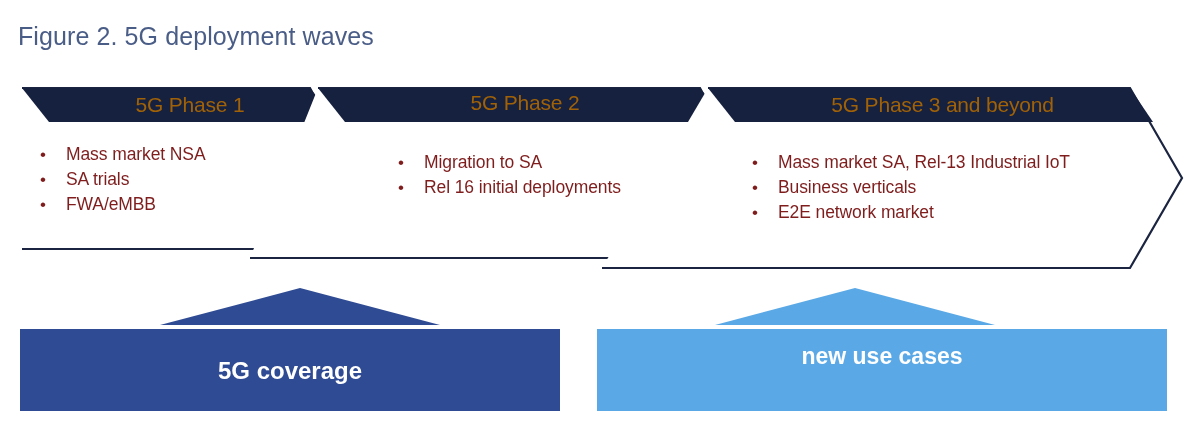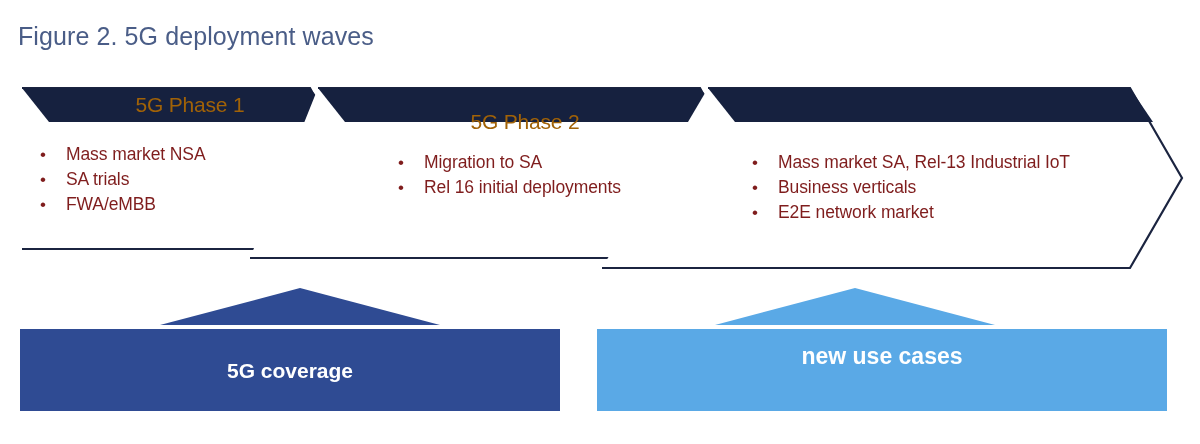--- a/index.html
+++ b/index.html
@@ -74,21 +74,21 @@
   }
 
   .bar-label {
     position: absolute;
     color: #ffffff;
     font-weight: bold;
     text-align: center;
     line-height: 28px;
   }
   .bar-label.left {
-    font-size: 21px;
+    font-size: 24px;
   }
   .bar-label.right {
     font-size: 23px;
   }
 </style>
 </head>
 <body>
 
 <div id="figure-root">
 
@@ -108,22 +108,23 @@
 
     <polygon points="160,325 300,288 440,325" fill="#2f4b93"></polygon>
     <rect x="20" y="329" width="540" height="82" fill="#2f4b93"></rect>
 
     <polygon points="715,325 855,288 995,325" fill="#5aa9e6"></polygon>
     <rect x="597" y="329" width="570" height="82" fill="#5aa9e6"></rect>
   </svg>
 
   <div class="phase-title" style="left:40px; top:93px; width:300px;">5G Phase 1</div>
 
-  <div class="phase-title" style="left:345px; top:110px; width:360px;">5G Phase 2</div>
+  <div class="phase-title" style="left:345px; top:91px; width:360px;">5G Phase 2</div>
 
+  <div class="phase-title" style="left:740px; top:93px; width:405px;">5G Phase 3 and beyond</div>
 
   <div class="bullets" style="left:40px; top:142px;">
     <span class="bullet-row">
       <span class="bullet-dot">•</span><span>Mass market NSA</span>
     </span>
     <span class="bullet-row">
       <span class="bullet-dot">•</span><span>SA trials</span>
     </span>
     <span class="bullet-row">
       <span class="bullet-dot">•</span><span>FWA/eMBB</span>

